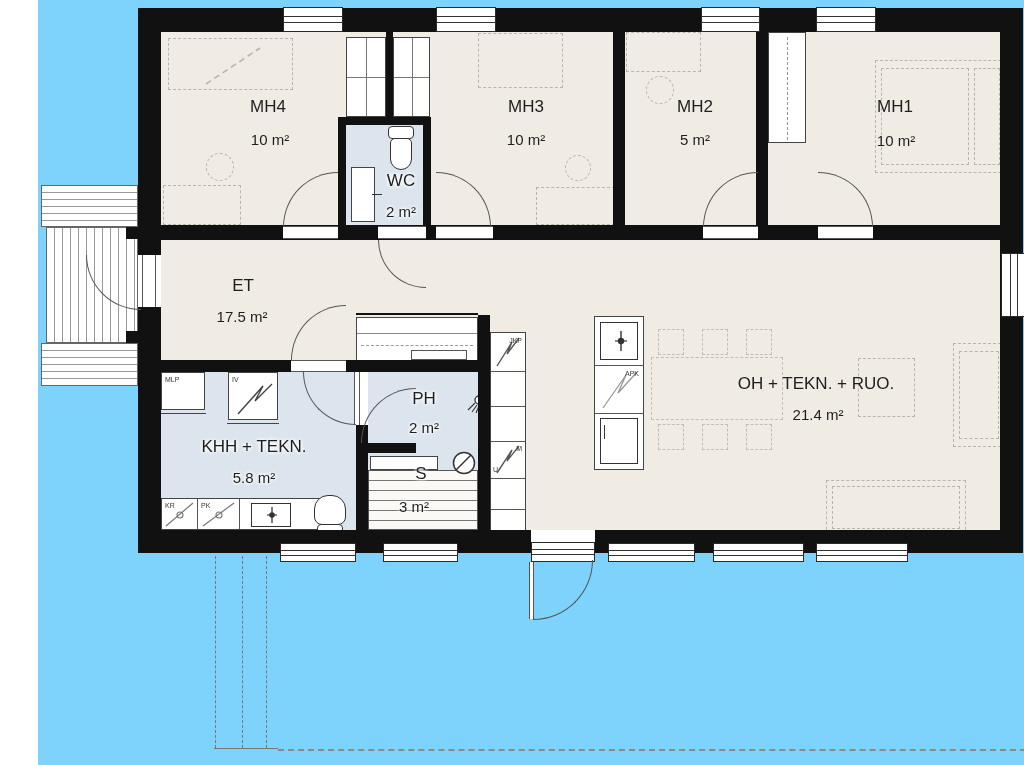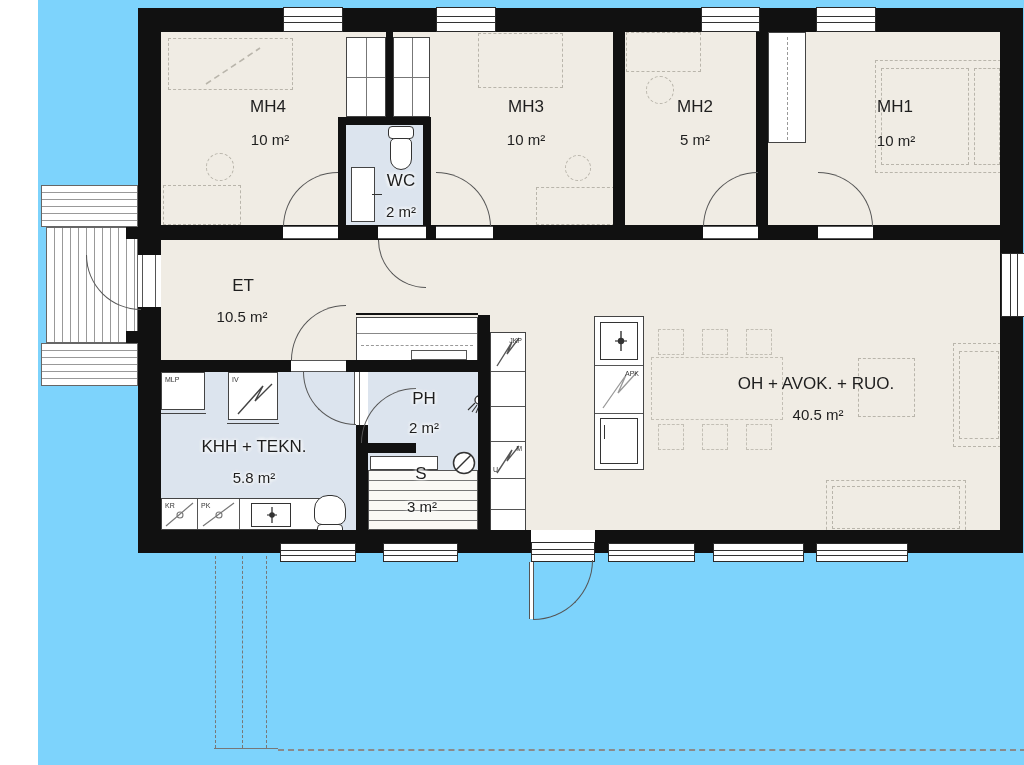--- a/index.html
+++ b/index.html
@@ -303,23 +303,23 @@
   <div class="rarea" style="left:232px;top:139px;">10 m²</div>
   <div class="rname halo" style="left:363px;top:181px;">WC</div>
   <div class="rarea halo" style="left:363px;top:211px;">2 m²</div>
   <div class="rname" style="left:488px;top:107px;">MH3</div>
   <div class="rarea" style="left:488px;top:139px;">10 m²</div>
   <div class="rname" style="left:657px;top:107px;">MH2</div>
   <div class="rarea" style="left:657px;top:139px;">5 m²</div>
   <div class="rname" style="left:857px;top:107px;">MH1</div>
   <div class="rarea" style="left:858px;top:140px;">10 m²</div>
   <div class="rname" style="left:205px;top:286px;">ET</div>
-  <div class="rarea" style="left:204px;top:316px;">10.5 m²</div>
+  <div class="rarea" style="left:204px;top:316px;">17.5 m²</div>
   <div class="rname halo" style="left:216px;top:447px;">KHH + TEKN.</div>
   <div class="rarea halo" style="left:216px;top:477px;">5.8 m²</div>
   <div class="rname halo" style="left:386px;top:399px;">PH</div>
   <div class="rarea halo" style="left:386px;top:427px;">2 m²</div>
   <div class="rname halo" style="left:383px;top:474px;">S</div>
-  <div class="rarea halo" style="left:384px;top:506px;">3 m²</div>
-  <div class="rname" style="left:778px;top:384px;">OH + AVOK. + RUO.</div>
-  <div class="rarea" style="left:780px;top:414px;">40.5 m²</div>
+  <div class="rarea halo" style="left:376px;top:506px;">3 m²</div>
+  <div class="rname" style="left:778px;top:384px;">OH + TEKN. + RUO.</div>
+  <div class="rarea" style="left:780px;top:414px;">21.4 m²</div>
 
 </div>
 
 </body></html>

